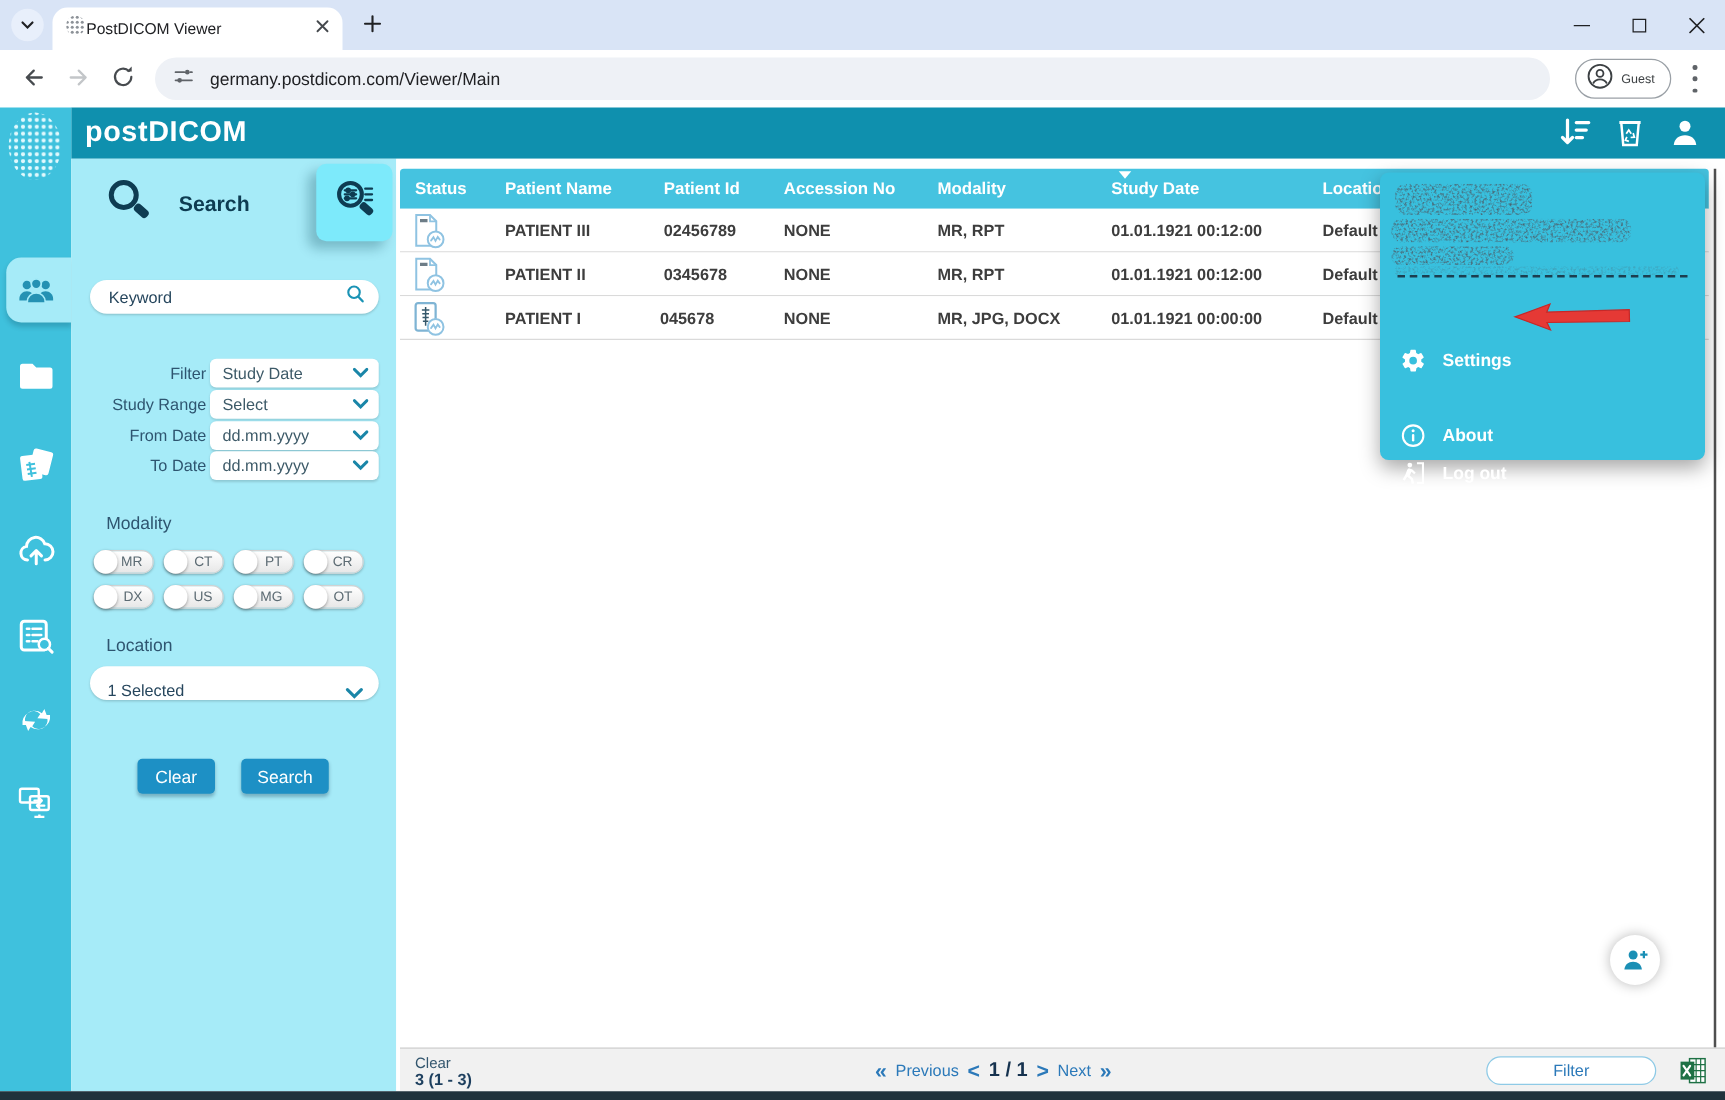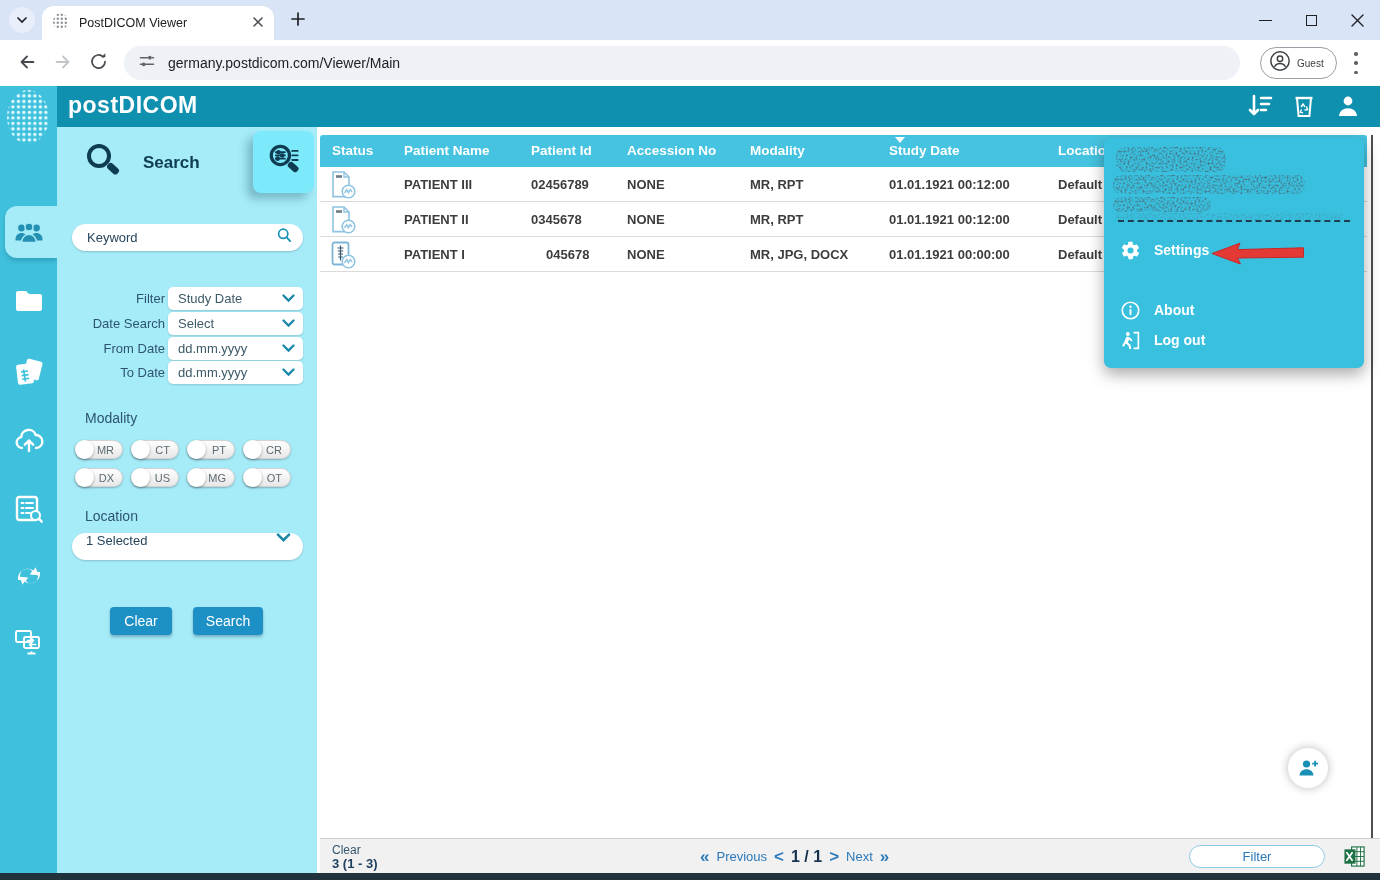--- a/index.html
+++ b/index.html
@@ -6,21 +6,21 @@
   *{box-sizing:border-box;}
   #stage{position:relative;width:1380px;height:880px;background:#fff;overflow:hidden;
          font-family:"Liberation Sans",sans-serif;}
 
   
   .tabstrip{position:absolute;left:0;top:0;width:1380px;height:40px;background:#d9e4f6;}
   .tab-search-chevron{position:absolute;left:9px;top:7px;width:26px;height:26px;border-radius:50%;
     background:#e8effb;display:flex;align-items:center;justify-content:center;cursor:pointer;}
   .btab{position:absolute;left:42px;top:6px;width:232px;height:34px;background:#fff;
     border-radius:12px 12px 0 0;display:flex;align-items:center;padding:0 10px;}
-  .btab-title{flex:1;margin-left:10px;font-size:12.5px;color:#202124;white-space:nowrap;overflow:hidden;}
+  .btab-title{flex:1;font-size:12.5px;color:#202124;white-space:nowrap;overflow:hidden;}
   .newtab{position:absolute;left:290px;top:11px;width:18px;height:18px;}
   .win-controls{position:absolute;right:0;top:0;height:40px;display:flex;align-items:center;}
   .winbtn{width:46px;height:40px;display:flex;align-items:center;justify-content:center;}
   .win-min-glyph{width:13px;height:0;border-top:1.6px solid #202124;}
   .win-max-glyph{width:11px;height:11px;border:1.6px solid #202124;}
   .toolbar{position:absolute;left:0;top:40px;width:1380px;height:46px;background:#fff;}
   .navbtn{position:absolute;top:11px;width:24px;height:24px;}
   .url-pill{position:absolute;left:124px;top:6px;width:1116px;height:34px;background:#eef1f6;
     border-radius:17px;display:flex;align-items:center;padding:0 14px;}
   .url-text{margin-left:12px;font-size:14px;color:#202124;}
@@ -61,21 +61,21 @@
     box-shadow:0 1px 2px rgba(0,0,0,.15);display:flex;align-items:center;padding:0 8px 0 10px;}
   .fselect .val{flex:1;font-size:13px;color:#3d5a68;}
   .panel-h{position:absolute;left:28px;font-size:14px;color:#2e5570;}
   .pill{position:absolute;width:48px;height:19px;border-radius:10px;border:1px solid #d2d2d2;
     background:linear-gradient(#ffffff,#e7e7e7);box-shadow:0 1px 2px rgba(0,0,0,.25);
     display:flex;align-items:center;justify-content:flex-end;padding-right:8px;}
   .pill .knob{position:absolute;left:-1px;top:-1px;width:19px;height:19px;border-radius:50%;background:#fff;
     box-shadow:0 1px 2.5px rgba(0,0,0,.35);}
   .pill .plabel{font-size:11px;color:#5c6b73;text-align:center;}
   .loc-select{position:absolute;left:15px;top:406px;width:231px;height:27px;background:#fff;border-radius:14px;
-    box-shadow:0 1px 2px rgba(0,0,0,.18);display:flex;align-items:flex-start;padding:0 12px 0 14px;}
+    box-shadow:0 1px 2px rgba(0,0,0,.18);display:flex;align-items:flex-end;padding:0 12px 0 14px;}
   .loc-select .val{flex:1;font-size:13px;color:#26465d;}
   .pbtn{position:absolute;top:480px;height:28px;background:#1d90c5;border:none;border-radius:4px;color:#fff;
     font-size:14px;font-family:"Liberation Sans",sans-serif;box-shadow:0 2px 3px rgba(0,40,70,.3);}
 
   .content{position:absolute;left:317px;top:41px;width:1063px;height:746px;background:#fff;}
   .thead{position:absolute;left:3px;top:8px;width:1047px;height:32px;background:#45c3e0;border-radius:3px 3px 0 0;}
   .thead .col{position:absolute;top:8px;font-size:13.5px;font-weight:bold;color:#fff;white-space:nowrap;}
   .sort-tri{position:absolute;top:2px;width:0;height:0;border-left:5px solid transparent;
     border-right:5px solid transparent;border-top:6px solid #fff;}
   .trow{position:absolute;left:3px;width:1047px;height:35px;background:#fff;border-bottom:1px solid #dadada;}
@@ -95,21 +95,21 @@
     font-family:"Liberation Sans",sans-serif;}
   .excel-btn{position:absolute;left:1023px;top:6px;width:23px;height:23px;background:transparent;border:none;padding:0;}
   .fab{position:absolute;left:971px;top:621px;width:40px;height:40px;border-radius:50%;background:#fff;
     box-shadow:0 0 10px rgba(0,0,0,.28);display:flex;align-items:center;justify-content:center;}
 
   
   .umenu{position:absolute;left:1104px;top:52px;width:260px;height:230px;background:#38c0de;border-radius:7px;
     box-shadow:0 6px 16px rgba(0,0,0,.35);z-index:50;}
   .scr{position:absolute;}
   .menu-dashed{position:absolute;left:14px;top:82px;width:232px;border-top:2px dashed #1c3e50;}
-  .mitem{position:absolute;left:16px;width:230px;height:30px;display:flex;align-items:center;gap:13px;}
+  .mitem{position:absolute;left:16px;width:230px;height:30px;display:flex;align-items:center;gap:13px;margin-top:38px;}
   .mitem .micon{width:21px;height:21px;flex:0 0 auto;}
   .mitem .mlabel{font-size:14px;font-weight:bold;color:#fff;white-space:nowrap;}
   .red-arrow{position:absolute;left:106px;top:103px;z-index:60;}
 
   .bottom-strip{position:absolute;left:0;bottom:0;width:1380px;height:7px;background:#20323c;}
 </style>
 </head>
 <body>
 
 <div id="stage">
@@ -366,21 +366,21 @@
       <div class="frow" style="top:160px">
         <span class="flabel">Filter</span>
         <div class="fselect">
           <span class="val">Study Date</span>
           <svg width="13" height="9" viewBox="0 0 13 9">
               <path d="M1.5 1.5l5 5 5-5" fill="none" stroke="#1a86a8" stroke-width="2.3" stroke-linecap="round"></path>
             </svg>
         </div>
       </div>
       <div class="frow" style="top:185px">
-        <span class="flabel">Date Search</span>
+        <span class="flabel">Study Range</span>
         <div class="fselect">
           <span class="val">Select</span>
           <svg width="13" height="9" viewBox="0 0 13 9">
               <path d="M1.5 1.5l5 5 5-5" fill="none" stroke="#1a86a8" stroke-width="2.3" stroke-linecap="round"></path>
             </svg>
         </div>
       </div>
       <div class="frow" style="top:210px">
         <span class="flabel">From Date</span>
         <div class="fselect">
@@ -500,21 +500,21 @@
               <rect x="3.5" y="2.5" width="16" height="22" rx="2" fill="#fff" stroke="#7fb4d4" stroke-width="1.8"></rect>
               <g stroke="#35586b" stroke-width="1.2" fill="none">
                 <path d="M11.5 5.5v15"></path>
                 <path d="M8.5 8h6M8.8 11h5.4M9 14h5M9.3 17h4.4"></path>
               </g>
               <circle cx="19.5" cy="21.5" r="6.3" fill="#fff" stroke="#8fc3e2" stroke-width="1.6"></circle>
               <path d="M15.8 22.5l2-2.8 1.6 3 1.8-3.2 1.6 2.2" fill="none" stroke="#8fc3e2" stroke-width="1.4" stroke-linecap="round"></path>
             </svg>
         </span>
         <span class="cell" style="left:84px">PATIENT I</span>
-        <span class="cell" style="left:226px">045678</span>
+        <span class="cell" style="left:208px">045678</span>
         <span class="cell" style="left:307px">NONE</span>
         <span class="cell" style="left:430px">MR, JPG, DOCX</span>
         <span class="cell" style="left:569px">01.01.1921 00:00:00</span>
         <span class="cell" style="left:738px">Default</span>
       </div>
 
       <div class="right-line"></div>
 
       <div class="fab">
         <svg width="24" height="24" viewBox="0 0 24 24">

